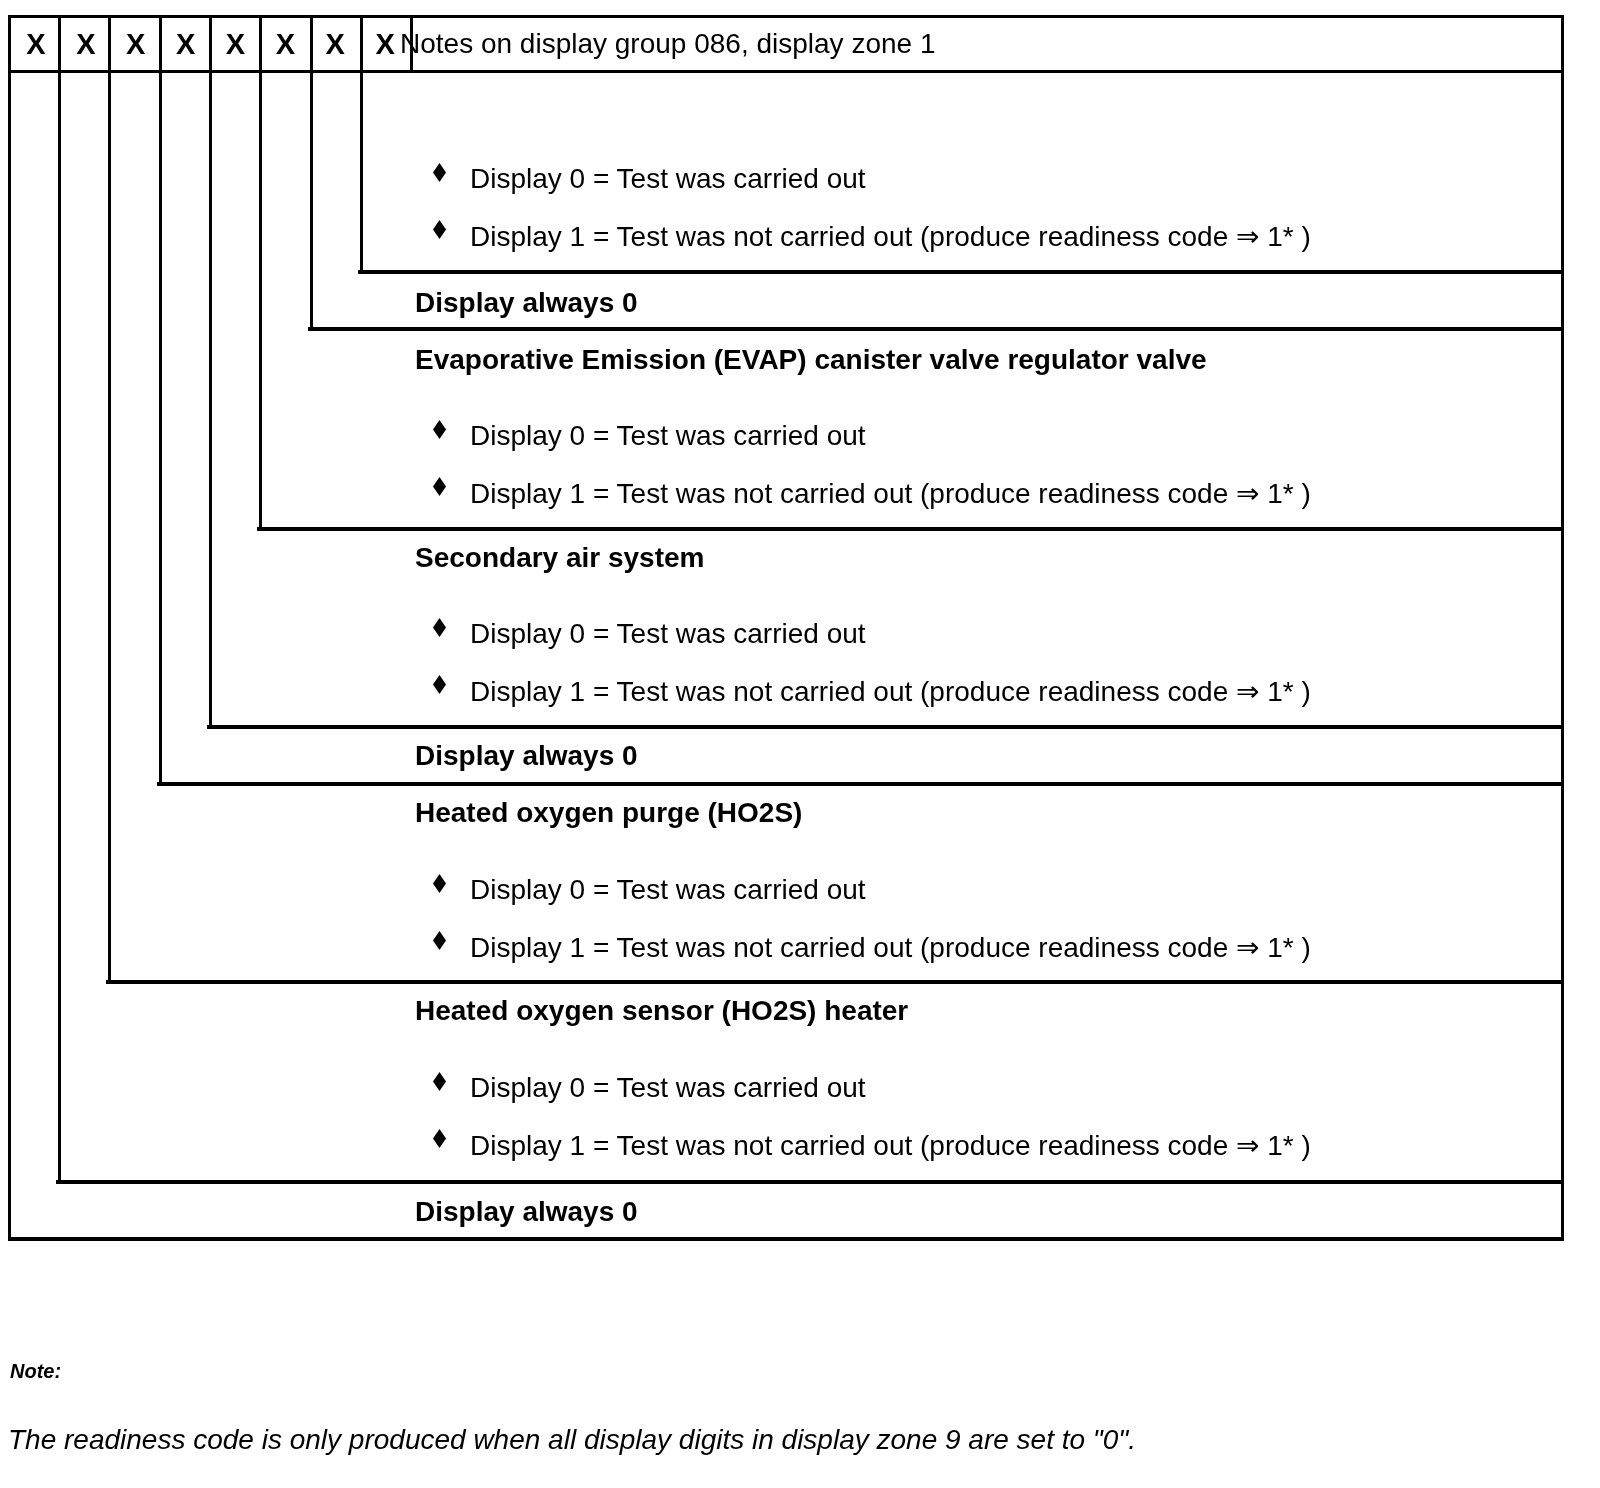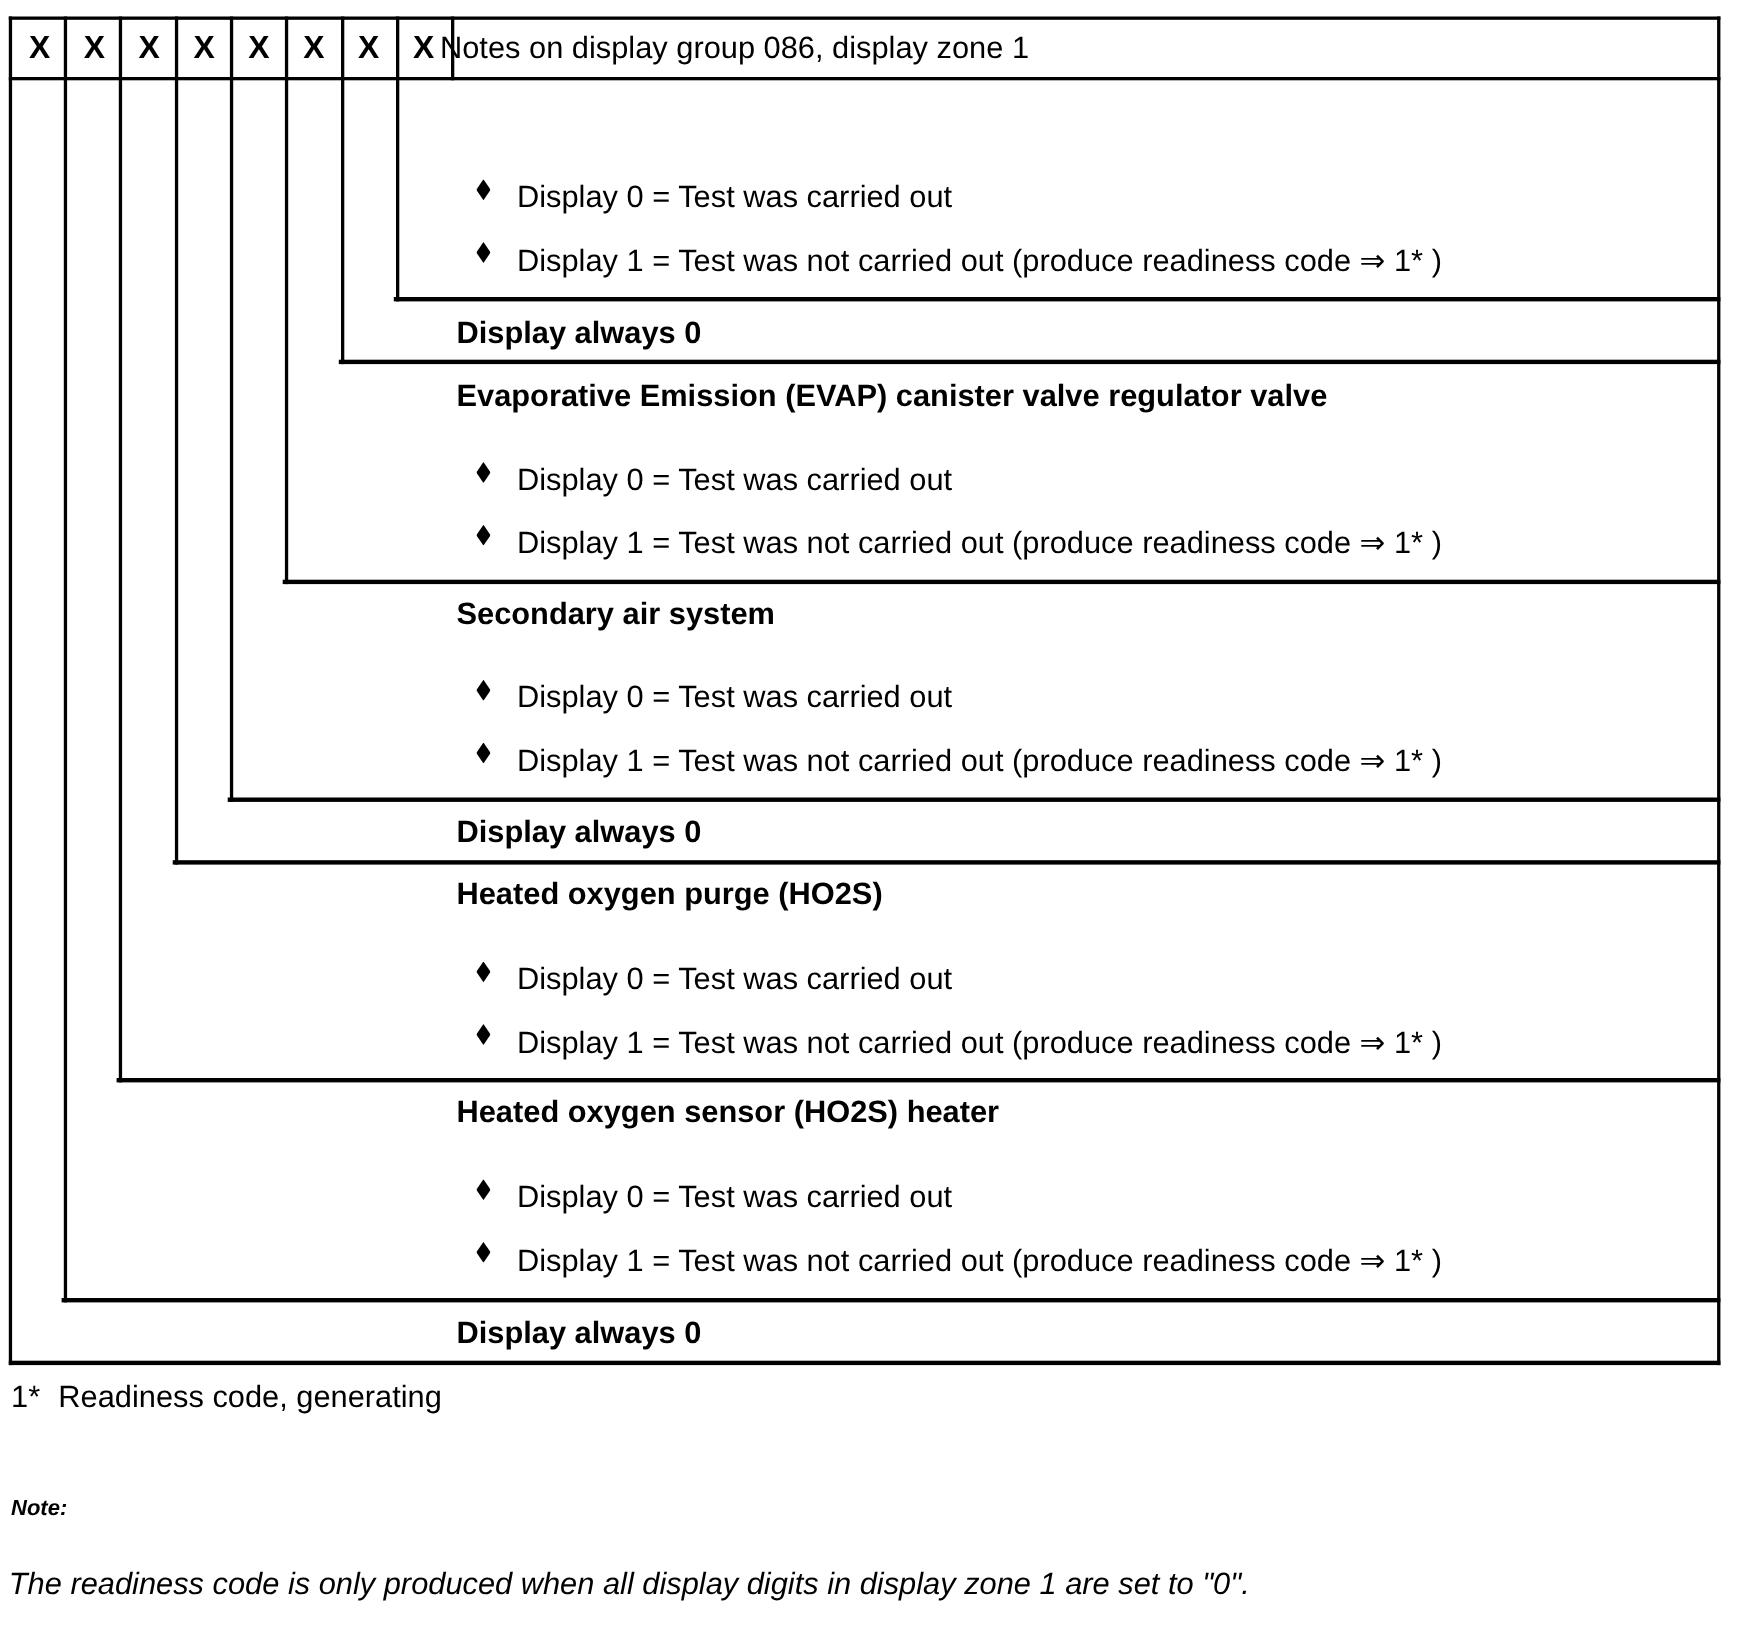--- a/index.html
+++ b/index.html
@@ -147,19 +147,16 @@
     <span class="diamond"></span>
     <span>Display 0 = Test was carried out</span>
   </div>
   <div class="bullet" style="top:1129px">
     <span class="diamond"></span>
     <span>Display 1 = Test was not carried out (produce readiness code ⇒  1* )</span>
   </div>
 
   <div class="sec-title" style="top:1197px">Display always 0</div>
 
-  <div class="footnote">
-    <span class="marker">1*</span><span>Readiness code, generating</span>
-  </div>
   <div class="note-label">Note:</div>
-  <div class="note-body">The readiness code is only produced when all display digits in display zone 1 are set to "0".</div>
+  <div class="note-body">The readiness code is only produced when all display digits in display zone 9 are set to "0".</div>
 
 </div>
 
 </body></html>

